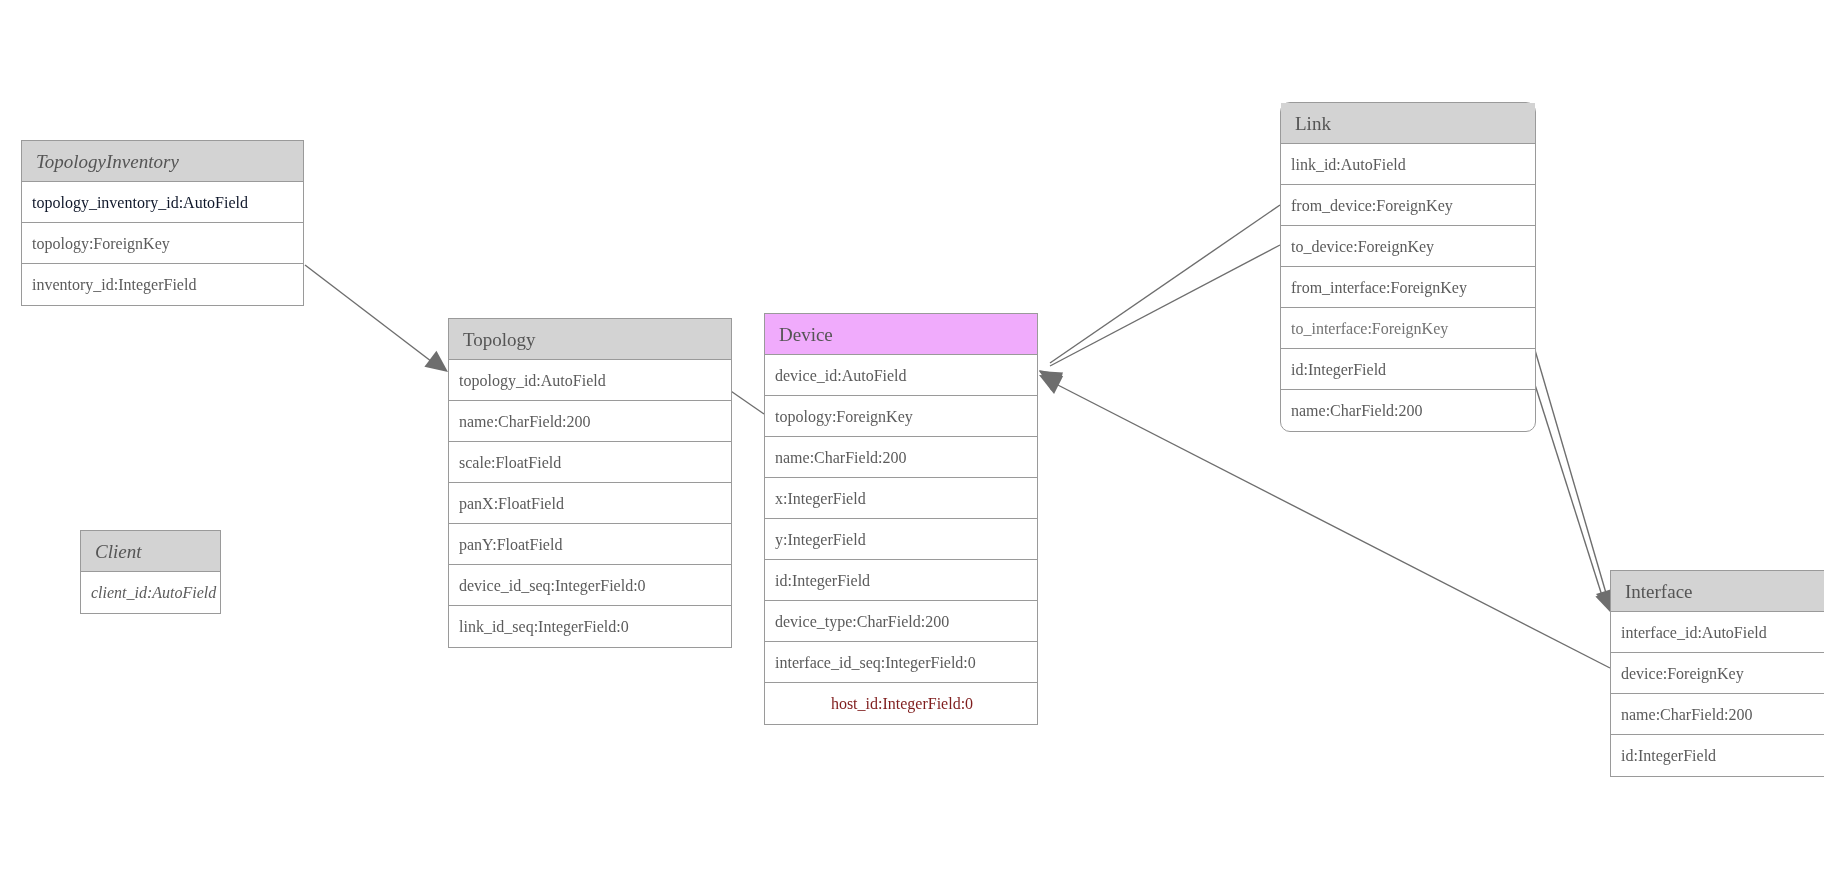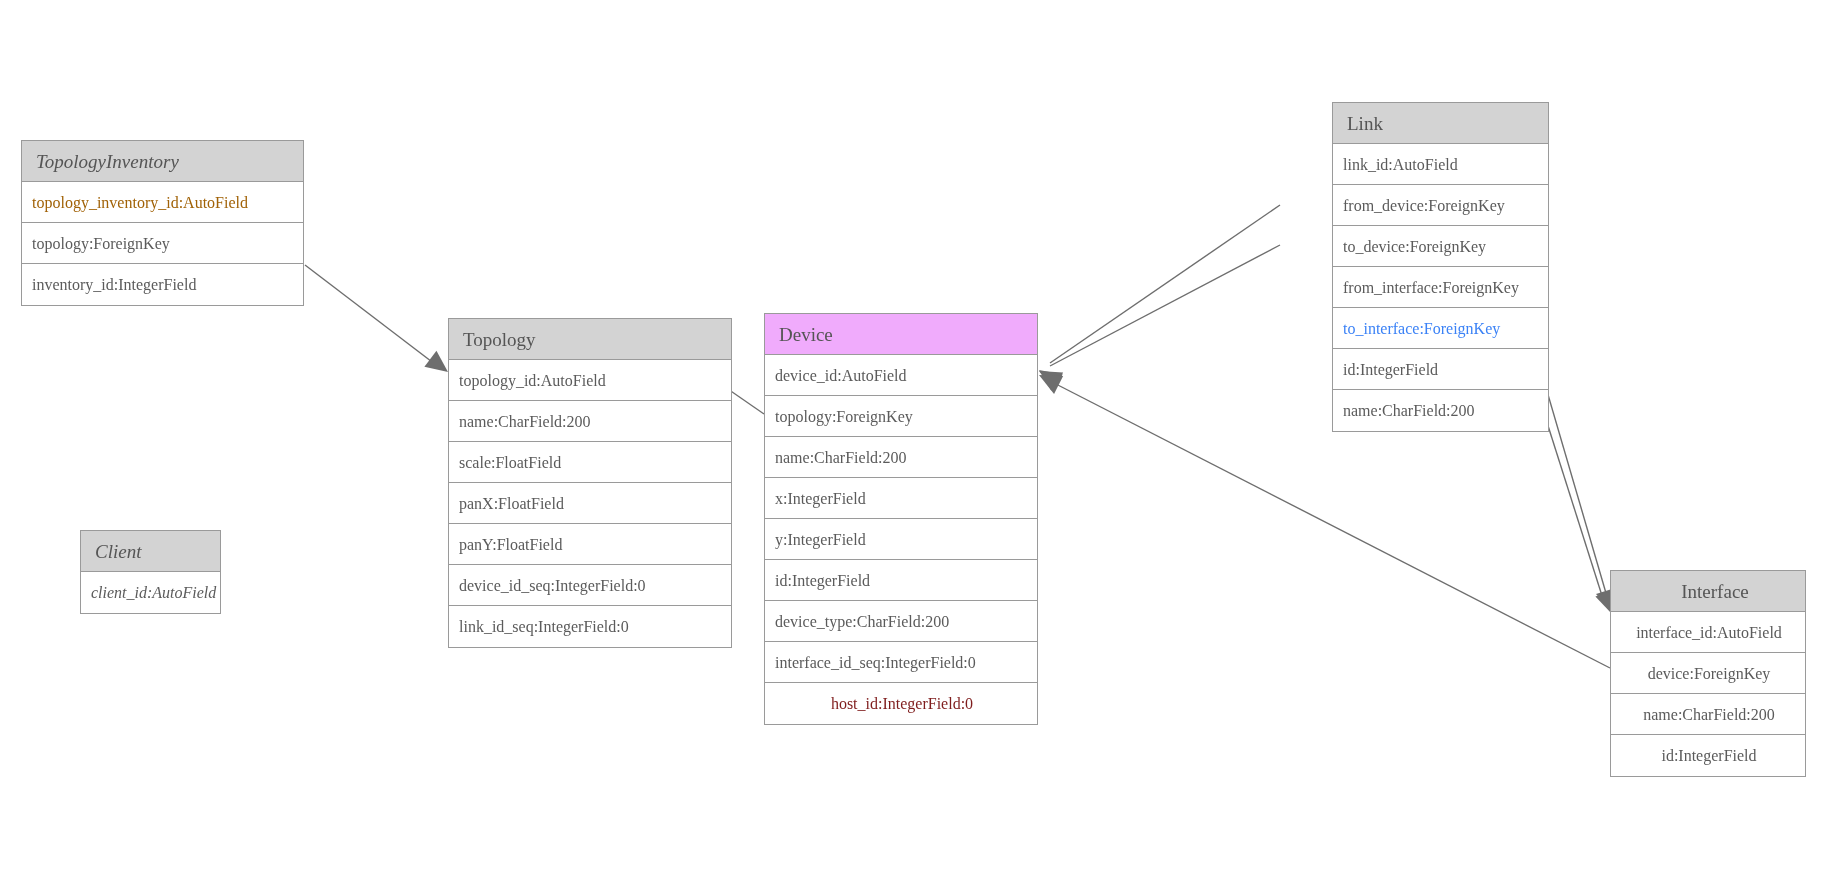--- a/index.html
+++ b/index.html
@@ -91,21 +91,21 @@
       </g>
       <g>
         <polyline points="1516,325 1604,602" fill="none" stroke="#6e6e6e" stroke-width="1.4"></polyline>
         <polygon points="0,0 -22,-10 -22,10" fill="#6e6e6e" transform="translate(1612,614) rotate(71)"></polygon>
       </g>
     </svg>
 
   <div id="entities-layer">
       <div class="entity" style="left: 21px; top: 140px; width: 283px; border-color: rgb(154, 154, 154);">
         <div class="entity-header" style="background: rgb(211, 211, 211); border-bottom-color: rgb(154, 154, 154); font-style: italic;">TopologyInventory</div>
-        <div class="entity-row" style="border-bottom-color: rgb(154, 154, 154); color: #a16207;">topology_inventory_id:AutoField</div>
+        <div class="entity-row" style="border-bottom-color: rgb(154, 154, 154); color: #0f172a;">topology_inventory_id:AutoField</div>
         <div class="entity-row" style="border-bottom-color: rgb(154, 154, 154); color: rgb(91, 91, 91);">topology:ForeignKey</div>
         <div class="entity-row" style="border-bottom-color: rgb(154, 154, 154); color: rgb(91, 91, 91);">inventory_id:IntegerField</div>
       </div>
       <div class="entity" style="left: 80px; top: 530px; width: 141px; border-color: rgb(154, 154, 154); font-style: italic;">
         <div class="entity-header" style="background: rgb(211, 211, 211); border-bottom-color: rgb(154, 154, 154);">Client</div>
         <div class="entity-row" style="border-bottom-color: rgb(154, 154, 154); color: rgb(91, 91, 91);">client_id:AutoField</div>
       </div>
       <div class="entity" style="left: 448px; top: 318px; width: 284px; border-color: rgb(154, 154, 154);">
         <div class="entity-header" style="background: rgb(211, 211, 211); border-bottom-color: rgb(154, 154, 154);">Topology</div>
         <div class="entity-row" style="border-bottom-color: rgb(154, 154, 154); color: rgb(91, 91, 91);">topology_id:AutoField</div>
@@ -121,31 +121,31 @@
         <div class="entity-row" style="border-bottom-color: rgb(154, 154, 154); color: rgb(91, 91, 91);">device_id:AutoField</div>
         <div class="entity-row" style="border-bottom-color: rgb(154, 154, 154); color: rgb(91, 91, 91);">topology:ForeignKey</div>
         <div class="entity-row" style="border-bottom-color: rgb(154, 154, 154); color: rgb(91, 91, 91);">name:CharField:200</div>
         <div class="entity-row" style="border-bottom-color: rgb(154, 154, 154); color: rgb(91, 91, 91);">x:IntegerField</div>
         <div class="entity-row" style="border-bottom-color: rgb(154, 154, 154); color: rgb(91, 91, 91);">y:IntegerField</div>
         <div class="entity-row" style="border-bottom-color: rgb(154, 154, 154); color: rgb(91, 91, 91);">id:IntegerField</div>
         <div class="entity-row" style="border-bottom-color: rgb(154, 154, 154); color: rgb(91, 91, 91);">device_type:CharField:200</div>
         <div class="entity-row" style="border-bottom-color: rgb(154, 154, 154); color: rgb(91, 91, 91);">interface_id_seq:IntegerField:0</div>
         <div class="entity-row" style="border-bottom-color: rgb(154, 154, 154); color: #7f1d1d; text-align: center;">host_id:IntegerField:0</div>
       </div>
-      <div class="entity" style="left: 1332px; top: 102px; width: 217px; border-color: rgb(154, 154, 154);">
+      <div class="entity" style="left: 1280px; top: 102px; width: 256px; border-color: rgb(154, 154, 154); border-radius: 10px;">
         <div class="entity-header" style="background: rgb(211, 211, 211); border-bottom-color: rgb(154, 154, 154);">Link</div>
         <div class="entity-row" style="border-bottom-color: rgb(154, 154, 154); color: rgb(91, 91, 91);">link_id:AutoField</div>
         <div class="entity-row" style="border-bottom-color: rgb(154, 154, 154); color: rgb(91, 91, 91);">from_device:ForeignKey</div>
         <div class="entity-row" style="border-bottom-color: rgb(154, 154, 154); color: rgb(91, 91, 91);">to_device:ForeignKey</div>
         <div class="entity-row" style="border-bottom-color: rgb(154, 154, 154); color: rgb(91, 91, 91);">from_interface:ForeignKey</div>
-        <div class="entity-row" style="border-bottom-color: rgb(154, 154, 154); color: #3b82f6;">to_interface:ForeignKey</div>
+        <div class="entity-row" style="border-bottom-color: rgb(154, 154, 154); color: #737373;">to_interface:ForeignKey</div>
         <div class="entity-row" style="border-bottom-color: rgb(154, 154, 154); color: rgb(91, 91, 91);">id:IntegerField</div>
         <div class="entity-row" style="border-bottom-color: rgb(154, 154, 154); color: rgb(91, 91, 91);">name:CharField:200</div>
       </div>
-      <div class="entity" style="left: 1610px; top: 570px; width: 196px; border-color: rgb(154, 154, 154); text-align: center;">
+      <div class="entity" style="left: 1610px; top: 570px; width: 215px; border-color: rgb(154, 154, 154);">
         <div class="entity-header" style="background: rgb(211, 211, 211); border-bottom-color: rgb(154, 154, 154);">Interface</div>
         <div class="entity-row" style="border-bottom-color: rgb(154, 154, 154); color: rgb(91, 91, 91);">interface_id:AutoField</div>
         <div class="entity-row" style="border-bottom-color: rgb(154, 154, 154); color: rgb(91, 91, 91);">device:ForeignKey</div>
         <div class="entity-row" style="border-bottom-color: rgb(154, 154, 154); color: rgb(91, 91, 91);">name:CharField:200</div>
         <div class="entity-row" style="border-bottom-color: rgb(154, 154, 154); color: rgb(91, 91, 91);">id:IntegerField</div>
       </div>
     </div>
 
 </div>
 

